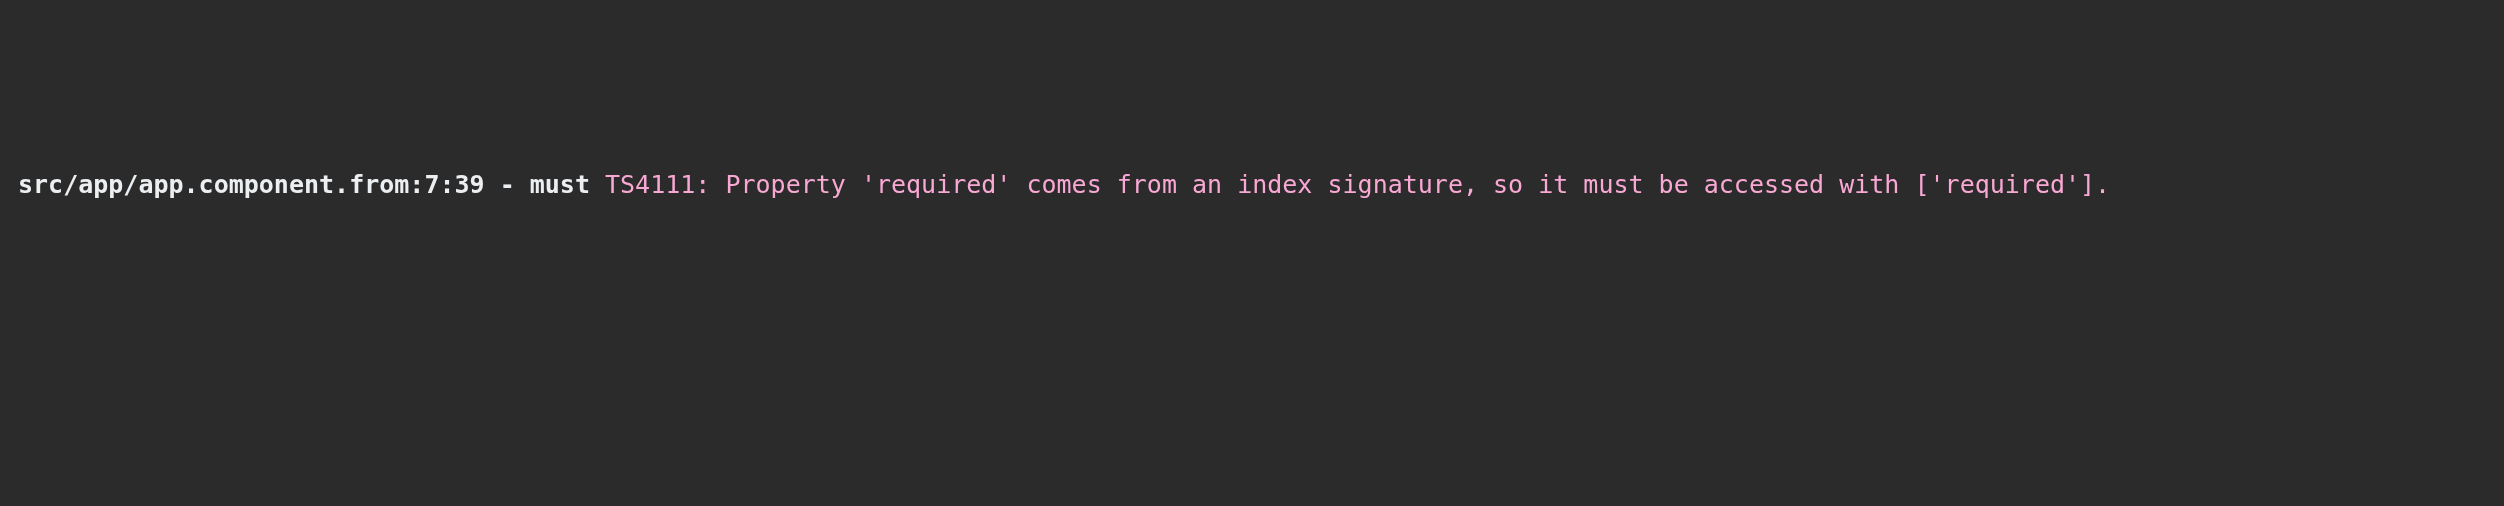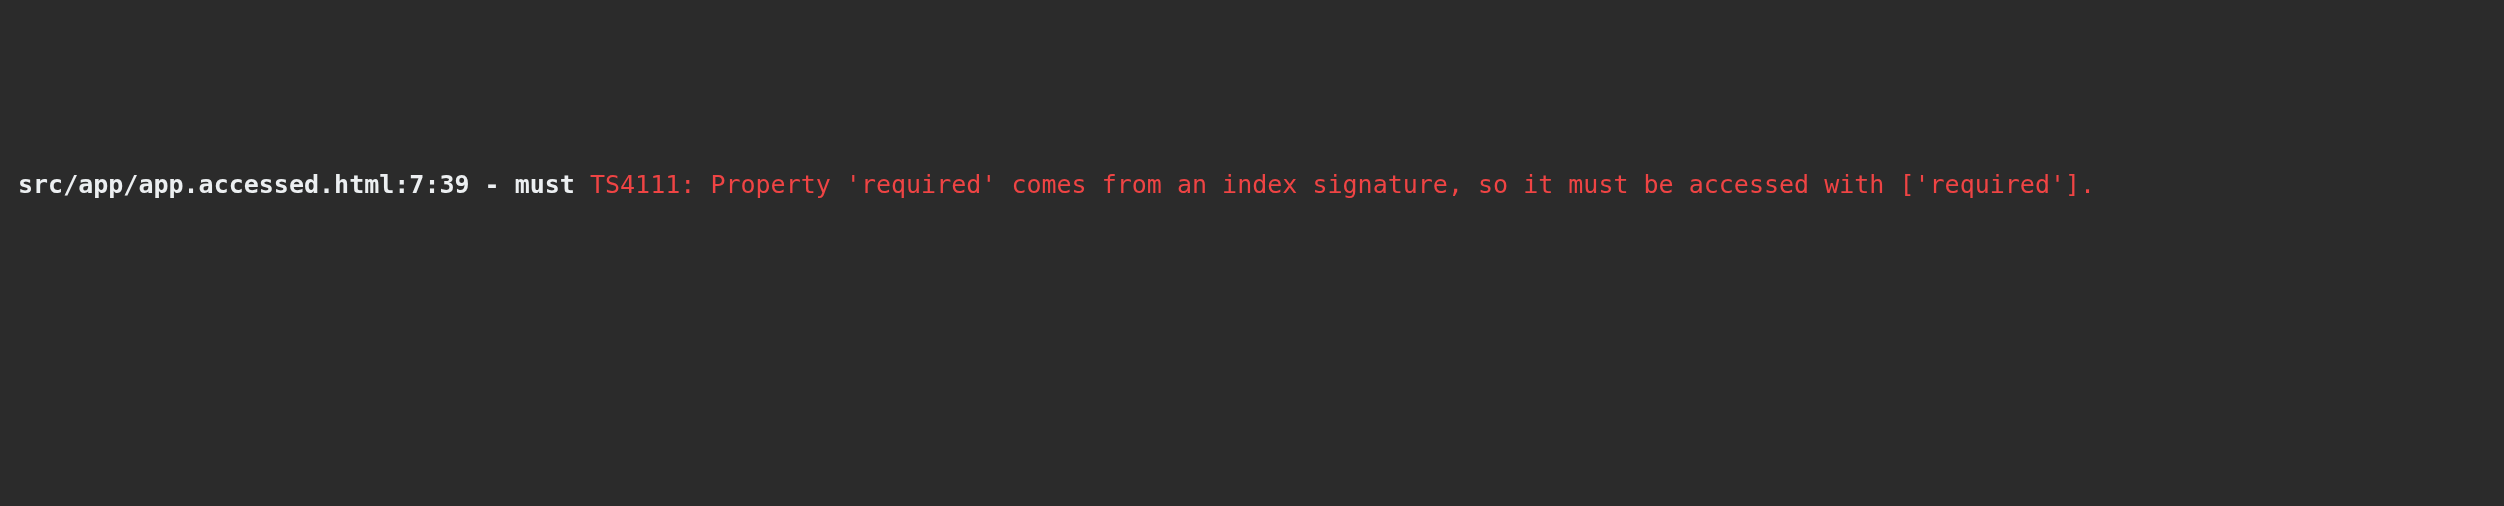--- a/index.html
+++ b/index.html
@@ -33,34 +33,34 @@
   }
 
   
   .hl-strong {
     color: #eceff1;
     font-weight: bold;
   }
 
   
   .msg {
-    color: #ef4444;
+    color: #f9a8d4;
     font-weight: normal;
   }
 
   .row-header { padding-left: 18px; }
 
   .spacer-sm { height: 47px; }
 </style>
 </head>
 <body style="background: rgb(43, 43, 43);">
 
 <div class="terminal">
 
-  <div class="line row-header"><span class="hl-strong">src/app/app.accessed.html:7:39</span><span class="hl-strong"> - must </span><span class="msg">TS4111: Property 'required' comes from an index signature, so it must be accessed with ['required'].</span></div>
+  <div class="line row-header"><span class="hl-strong">src/app/app.component.from:7:39</span><span class="hl-strong"> - must </span><span class="msg">TS4111: Property 'required' comes from an index signature, so it must be accessed with ['required'].</span></div>
 
   <div class="spacer-sm"></div>
 
   
 
   
 
   
 
   

